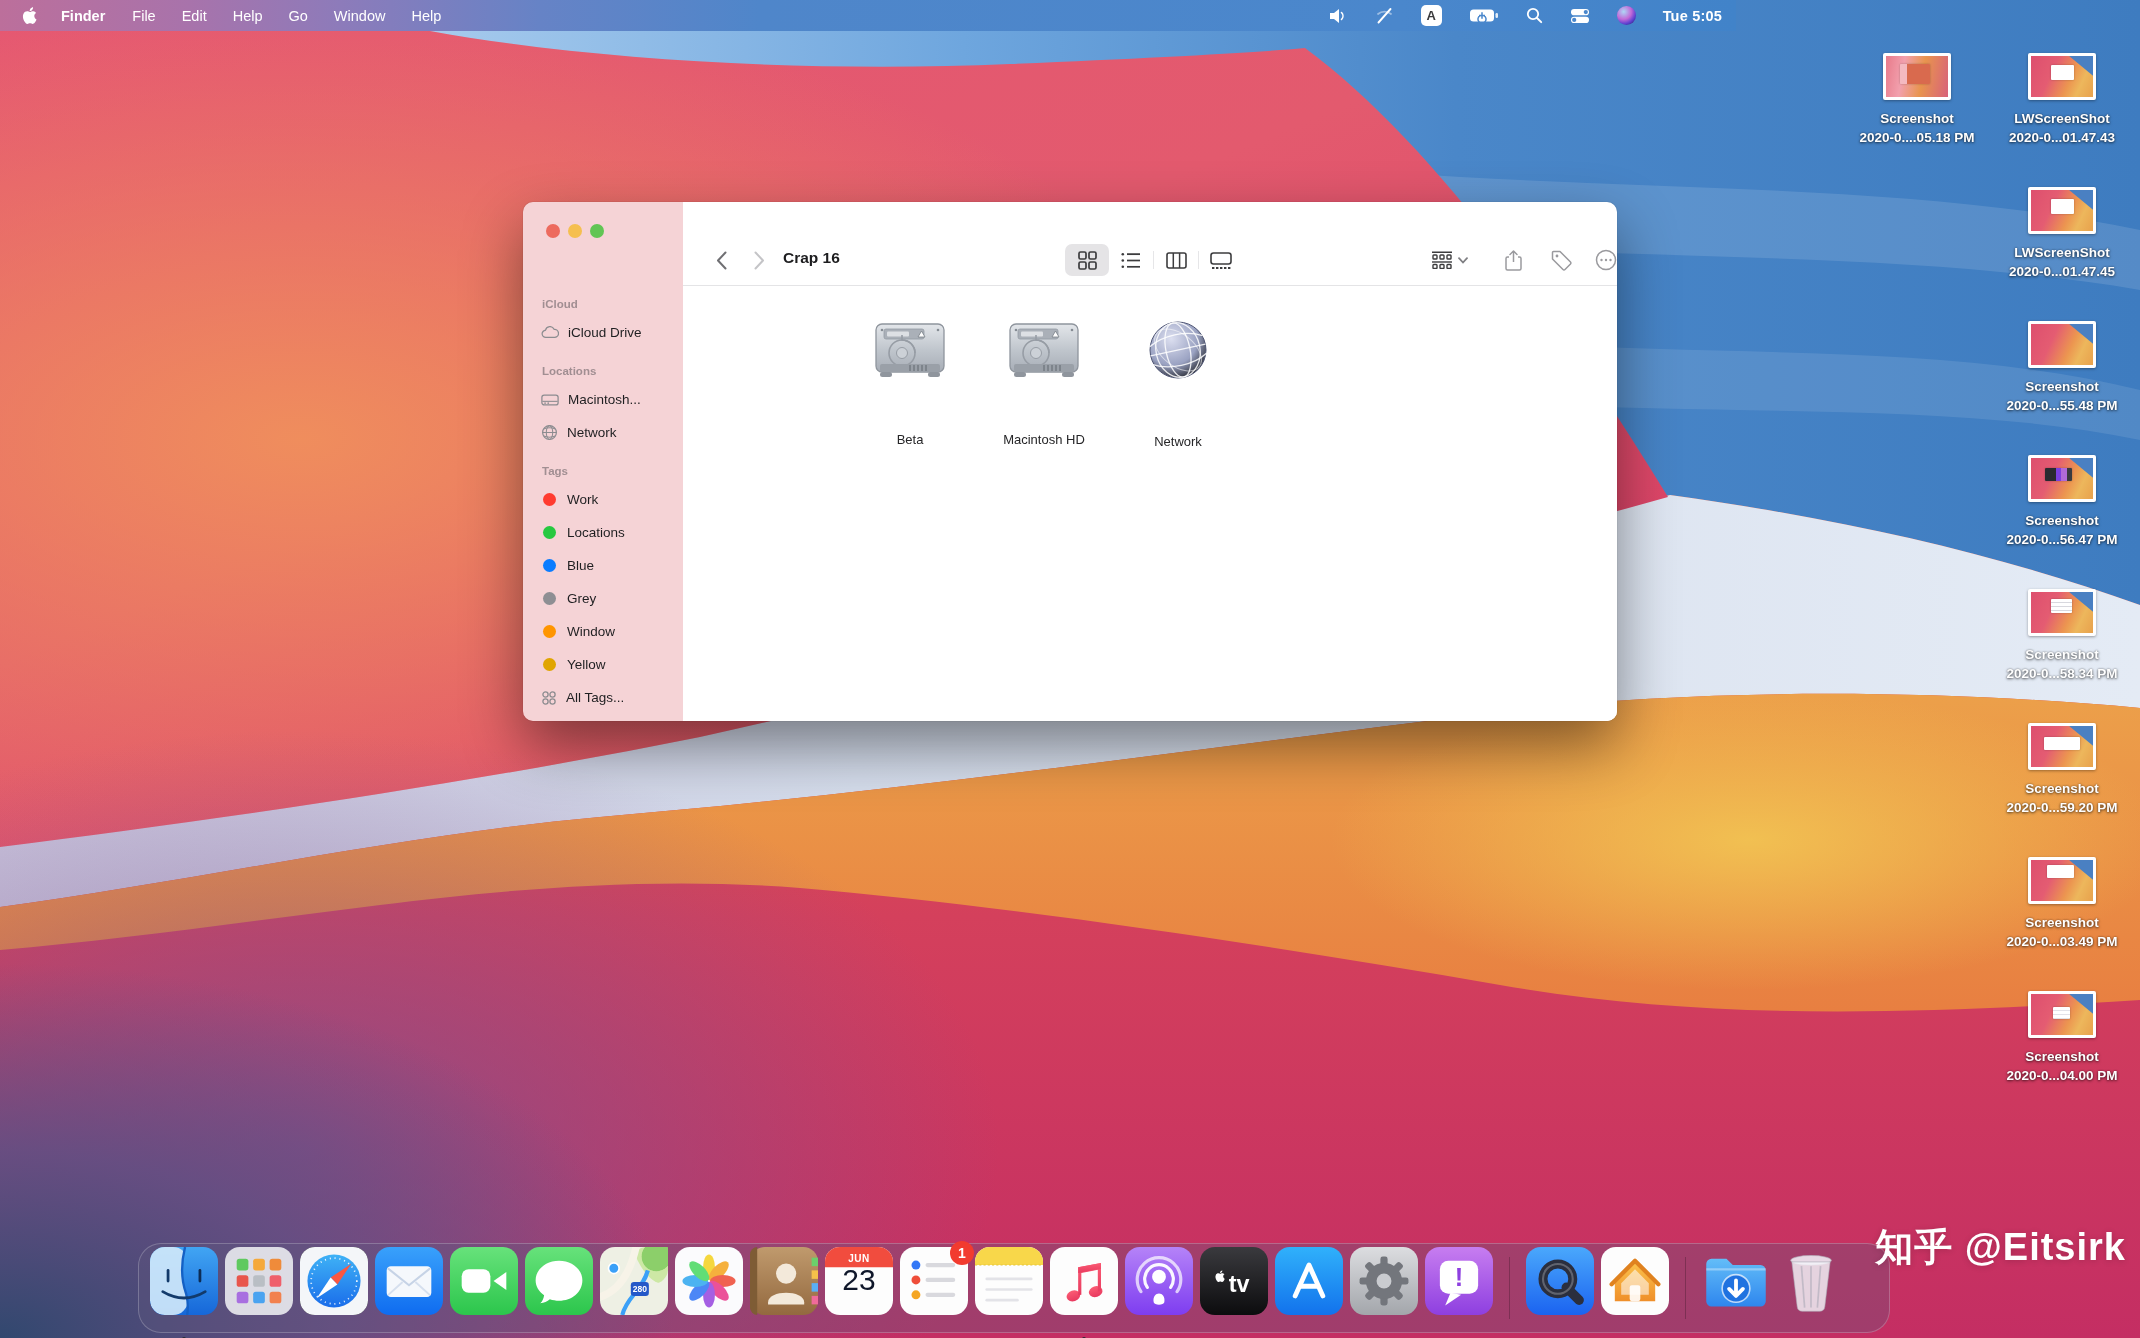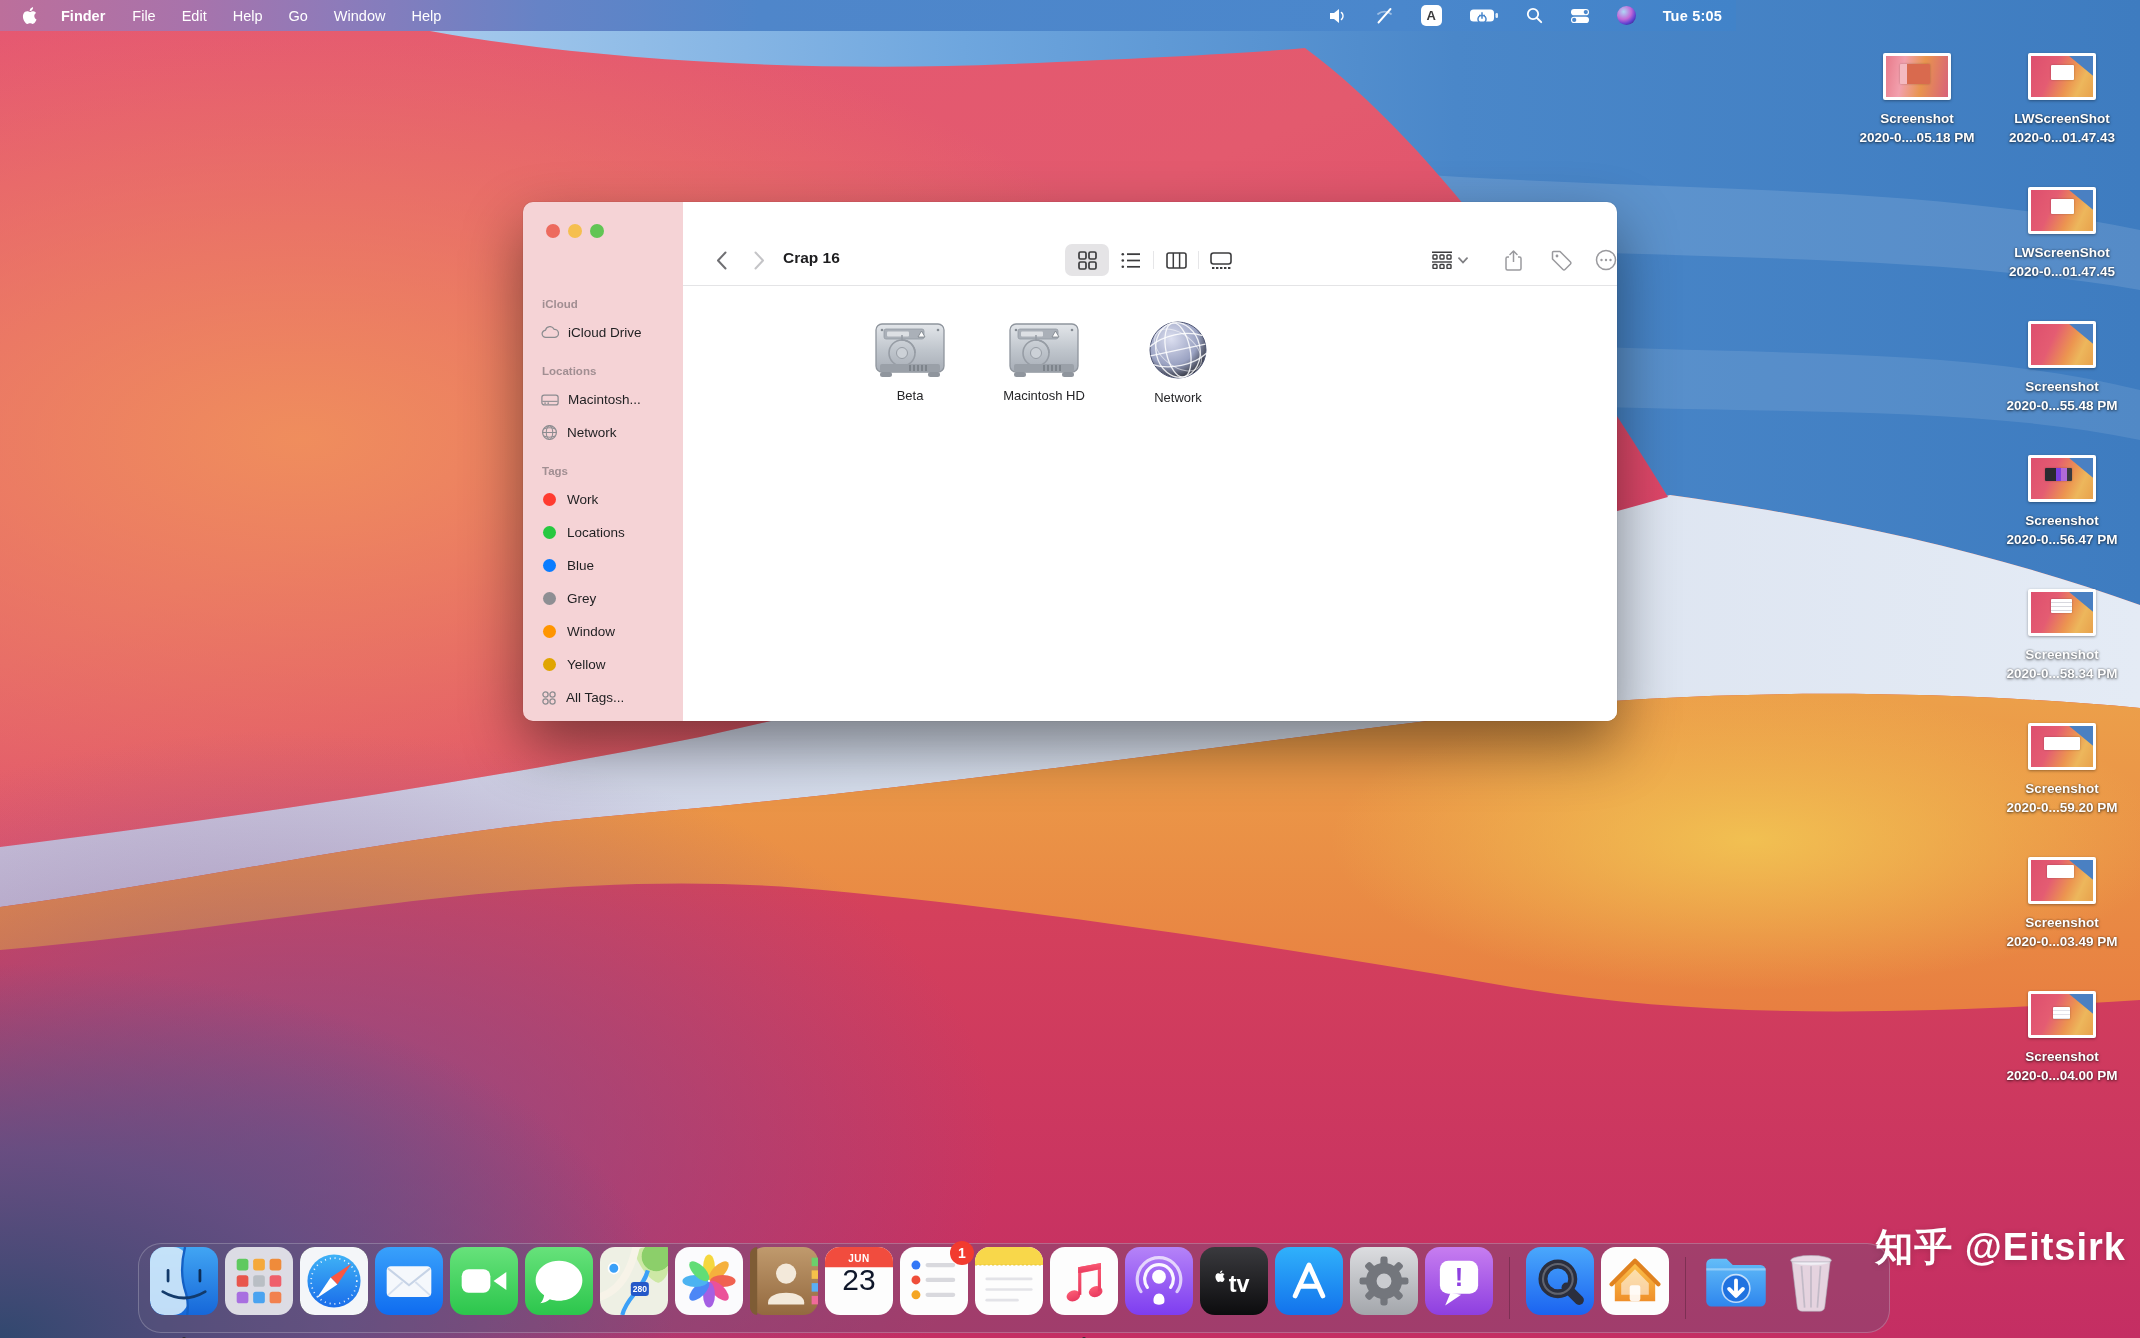--- a/index.html
+++ b/index.html
@@ -61,21 +61,21 @@
   #win-toolbar { height:52px; position:relative; border-bottom:1px solid #e4e4e6; flex-shrink:0;margin-top:32px; }
   .nav-btn { position:absolute; top:12px; width:28px; height:28px; display:flex; align-items:center; justify-content:center; }
   #win-title { position:absolute; left:100px; top:15px; font-size:15.5px; font-weight:700; color:#1d1d1f; }
   .view-group { position:absolute; left:382px; top:10px; display:flex; align-items:center; }
   .view-btn { width:44px; height:32px; display:flex; align-items:center; justify-content:center; border-radius:7px; position:relative; }
   .view-btn.selected { background:#e5e4e6; }
   .view-sep { width:1px; height:18px; background:#e6e6e8; }
   .tb-btn { position:absolute; top:10px; height:32px; display:flex; align-items:center; justify-content:center; gap:5px; }
 
   #win-content { flex:1; position:relative; background:#fff; }
-  .fi-item { position:absolute; top:36px; width:116px; display:flex; flex-direction:column; align-items:center; }
+  .fi-item { position:absolute; top:36px; width:116px; display:flex; flex-direction:column; align-items:center;gap:44px; }
   .fi-label { margin-top:9px; font-size:13px; color:#262628; }
 
   
   #dock { position:absolute; left:138px; bottom:5px; width:1752px; height:90px; border-radius:23px;
     background:rgba(95,88,125,.35); border:1px solid rgba(255,255,255,.22);
     display:flex; align-items:center; padding:0 11px; gap:7px; }
   .dock-item { position:relative; width:68px; height:83px; flex-shrink:0; }
   .dock-item svg { position:absolute; inset:0; }
   .dock-sep { width:1px; height:62px; background:rgba(0,0,0,.22); margin:0 9px; flex-shrink:0; }
   .run-dot { position:absolute; left:50%; bottom:-11px; width:4px; height:4px; margin-left:-2px; border-radius:50%; background:#2c2c34; }

